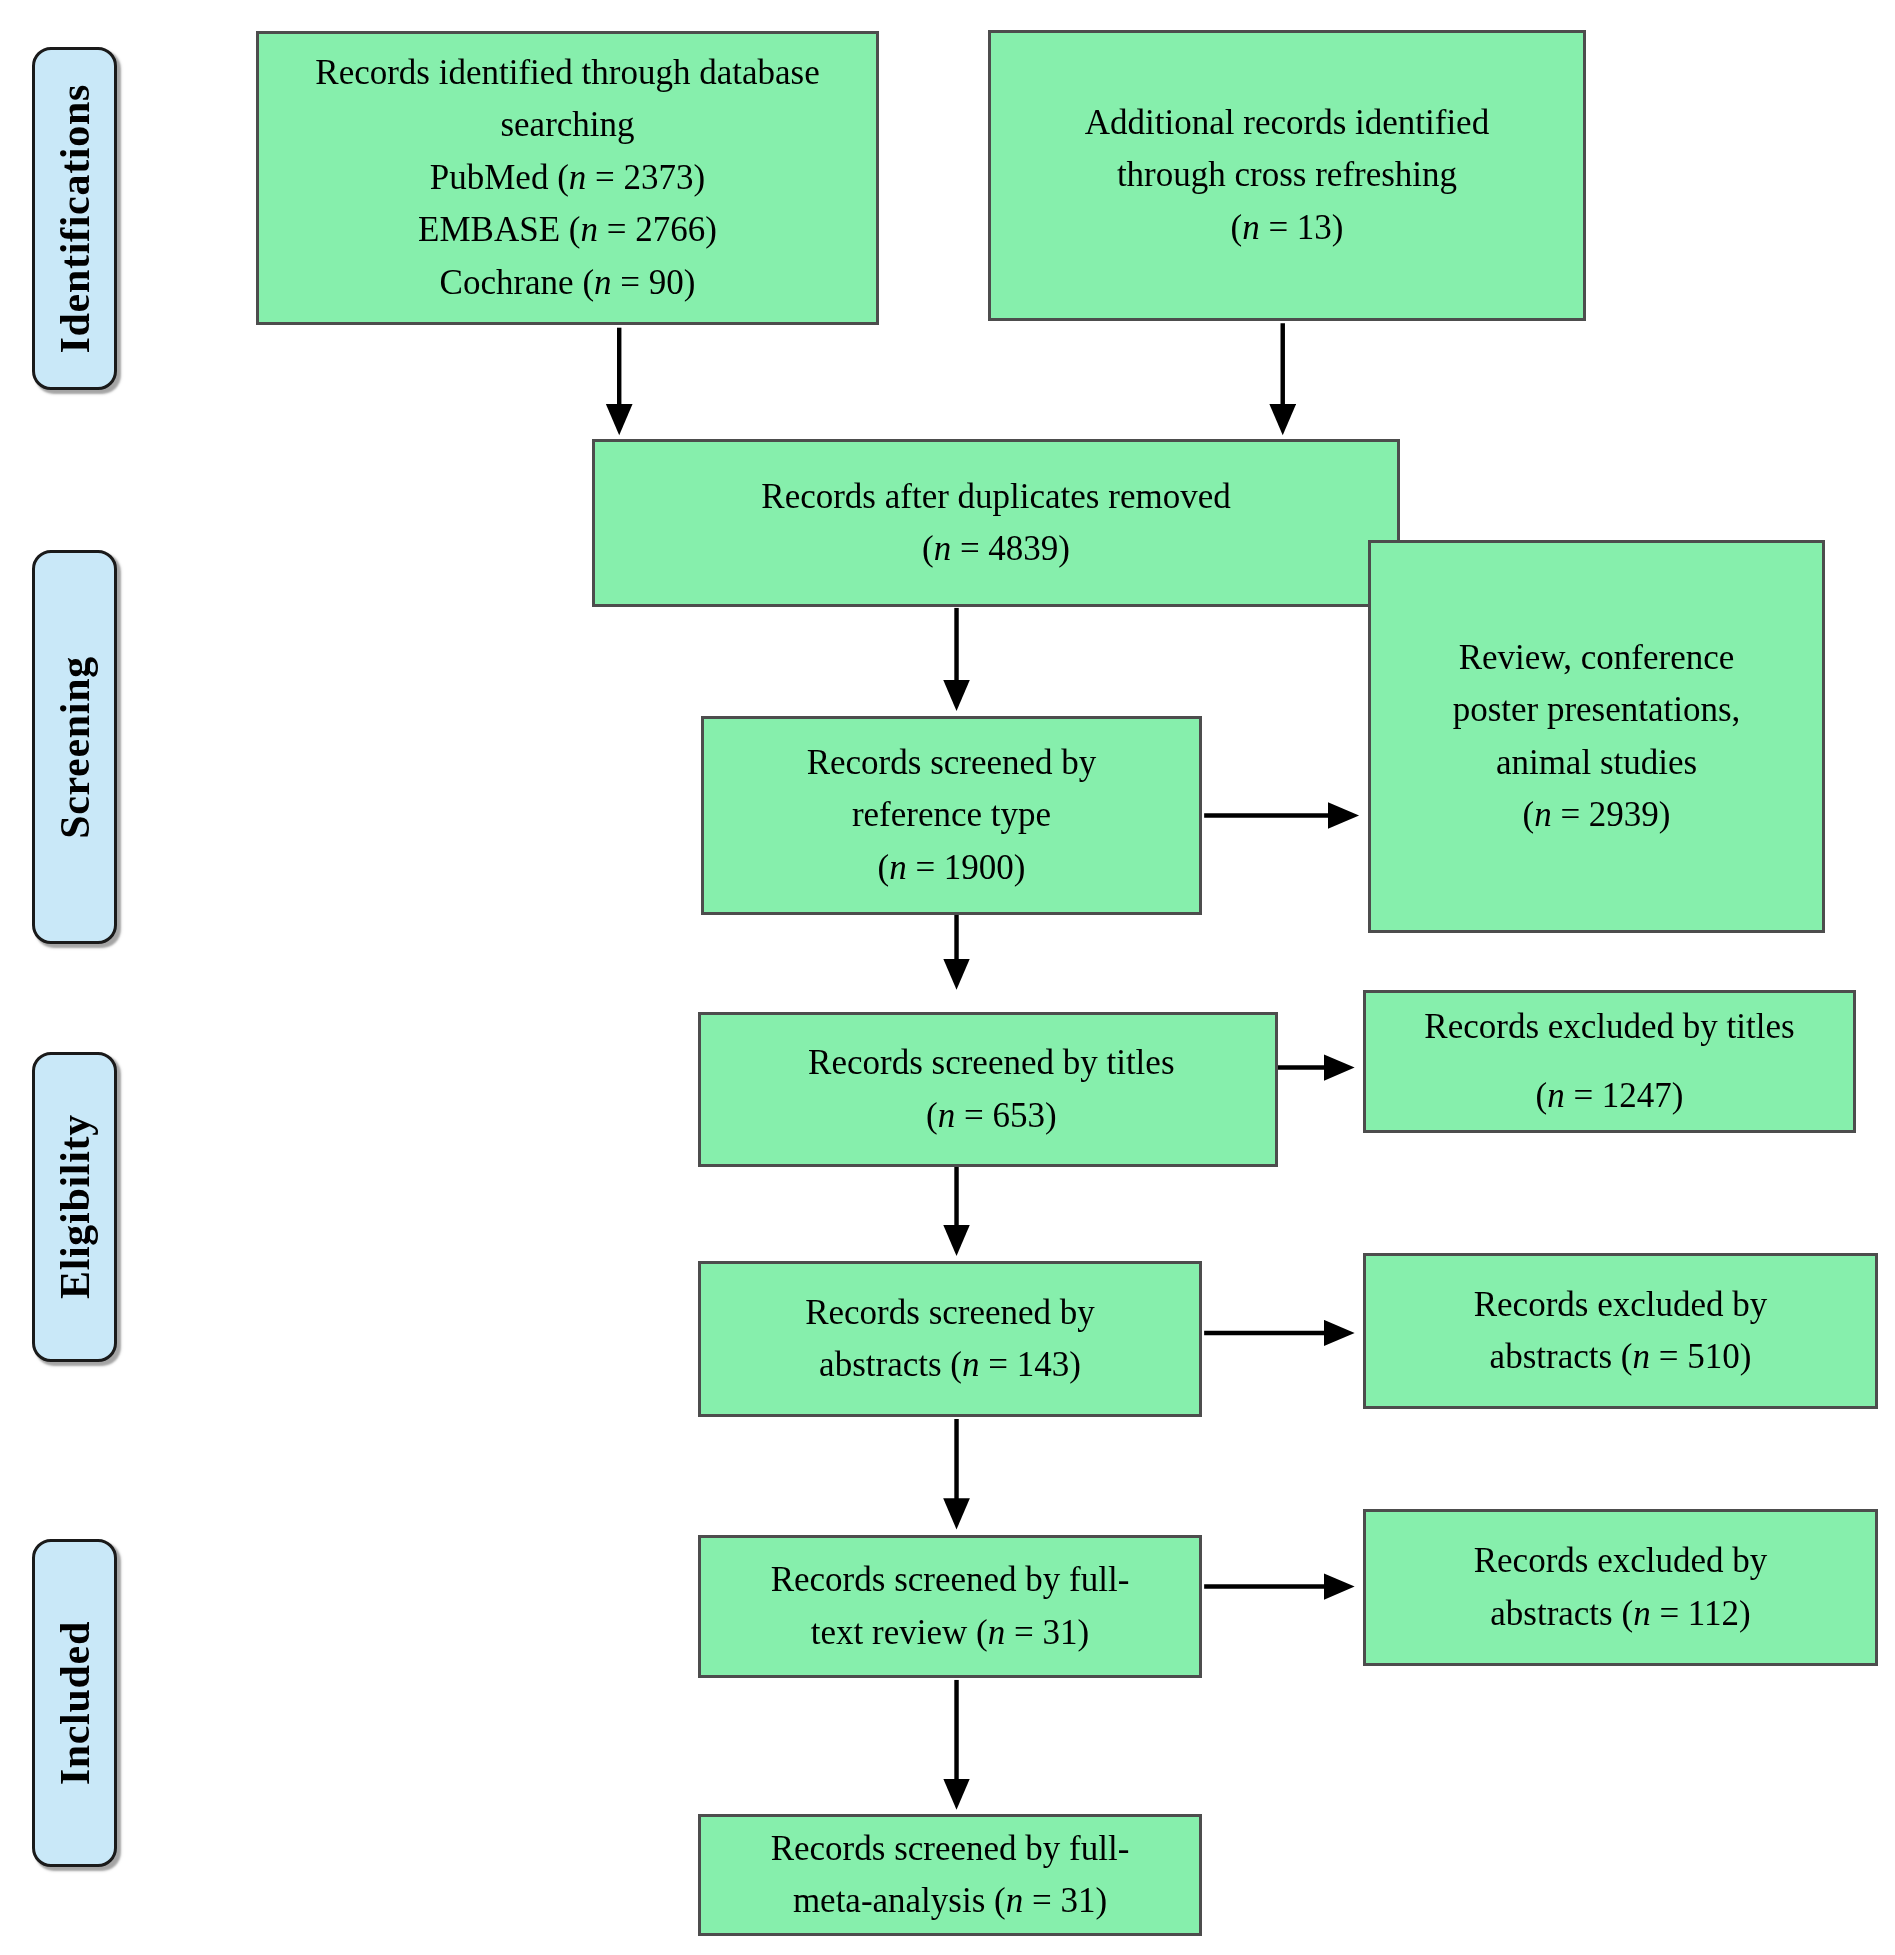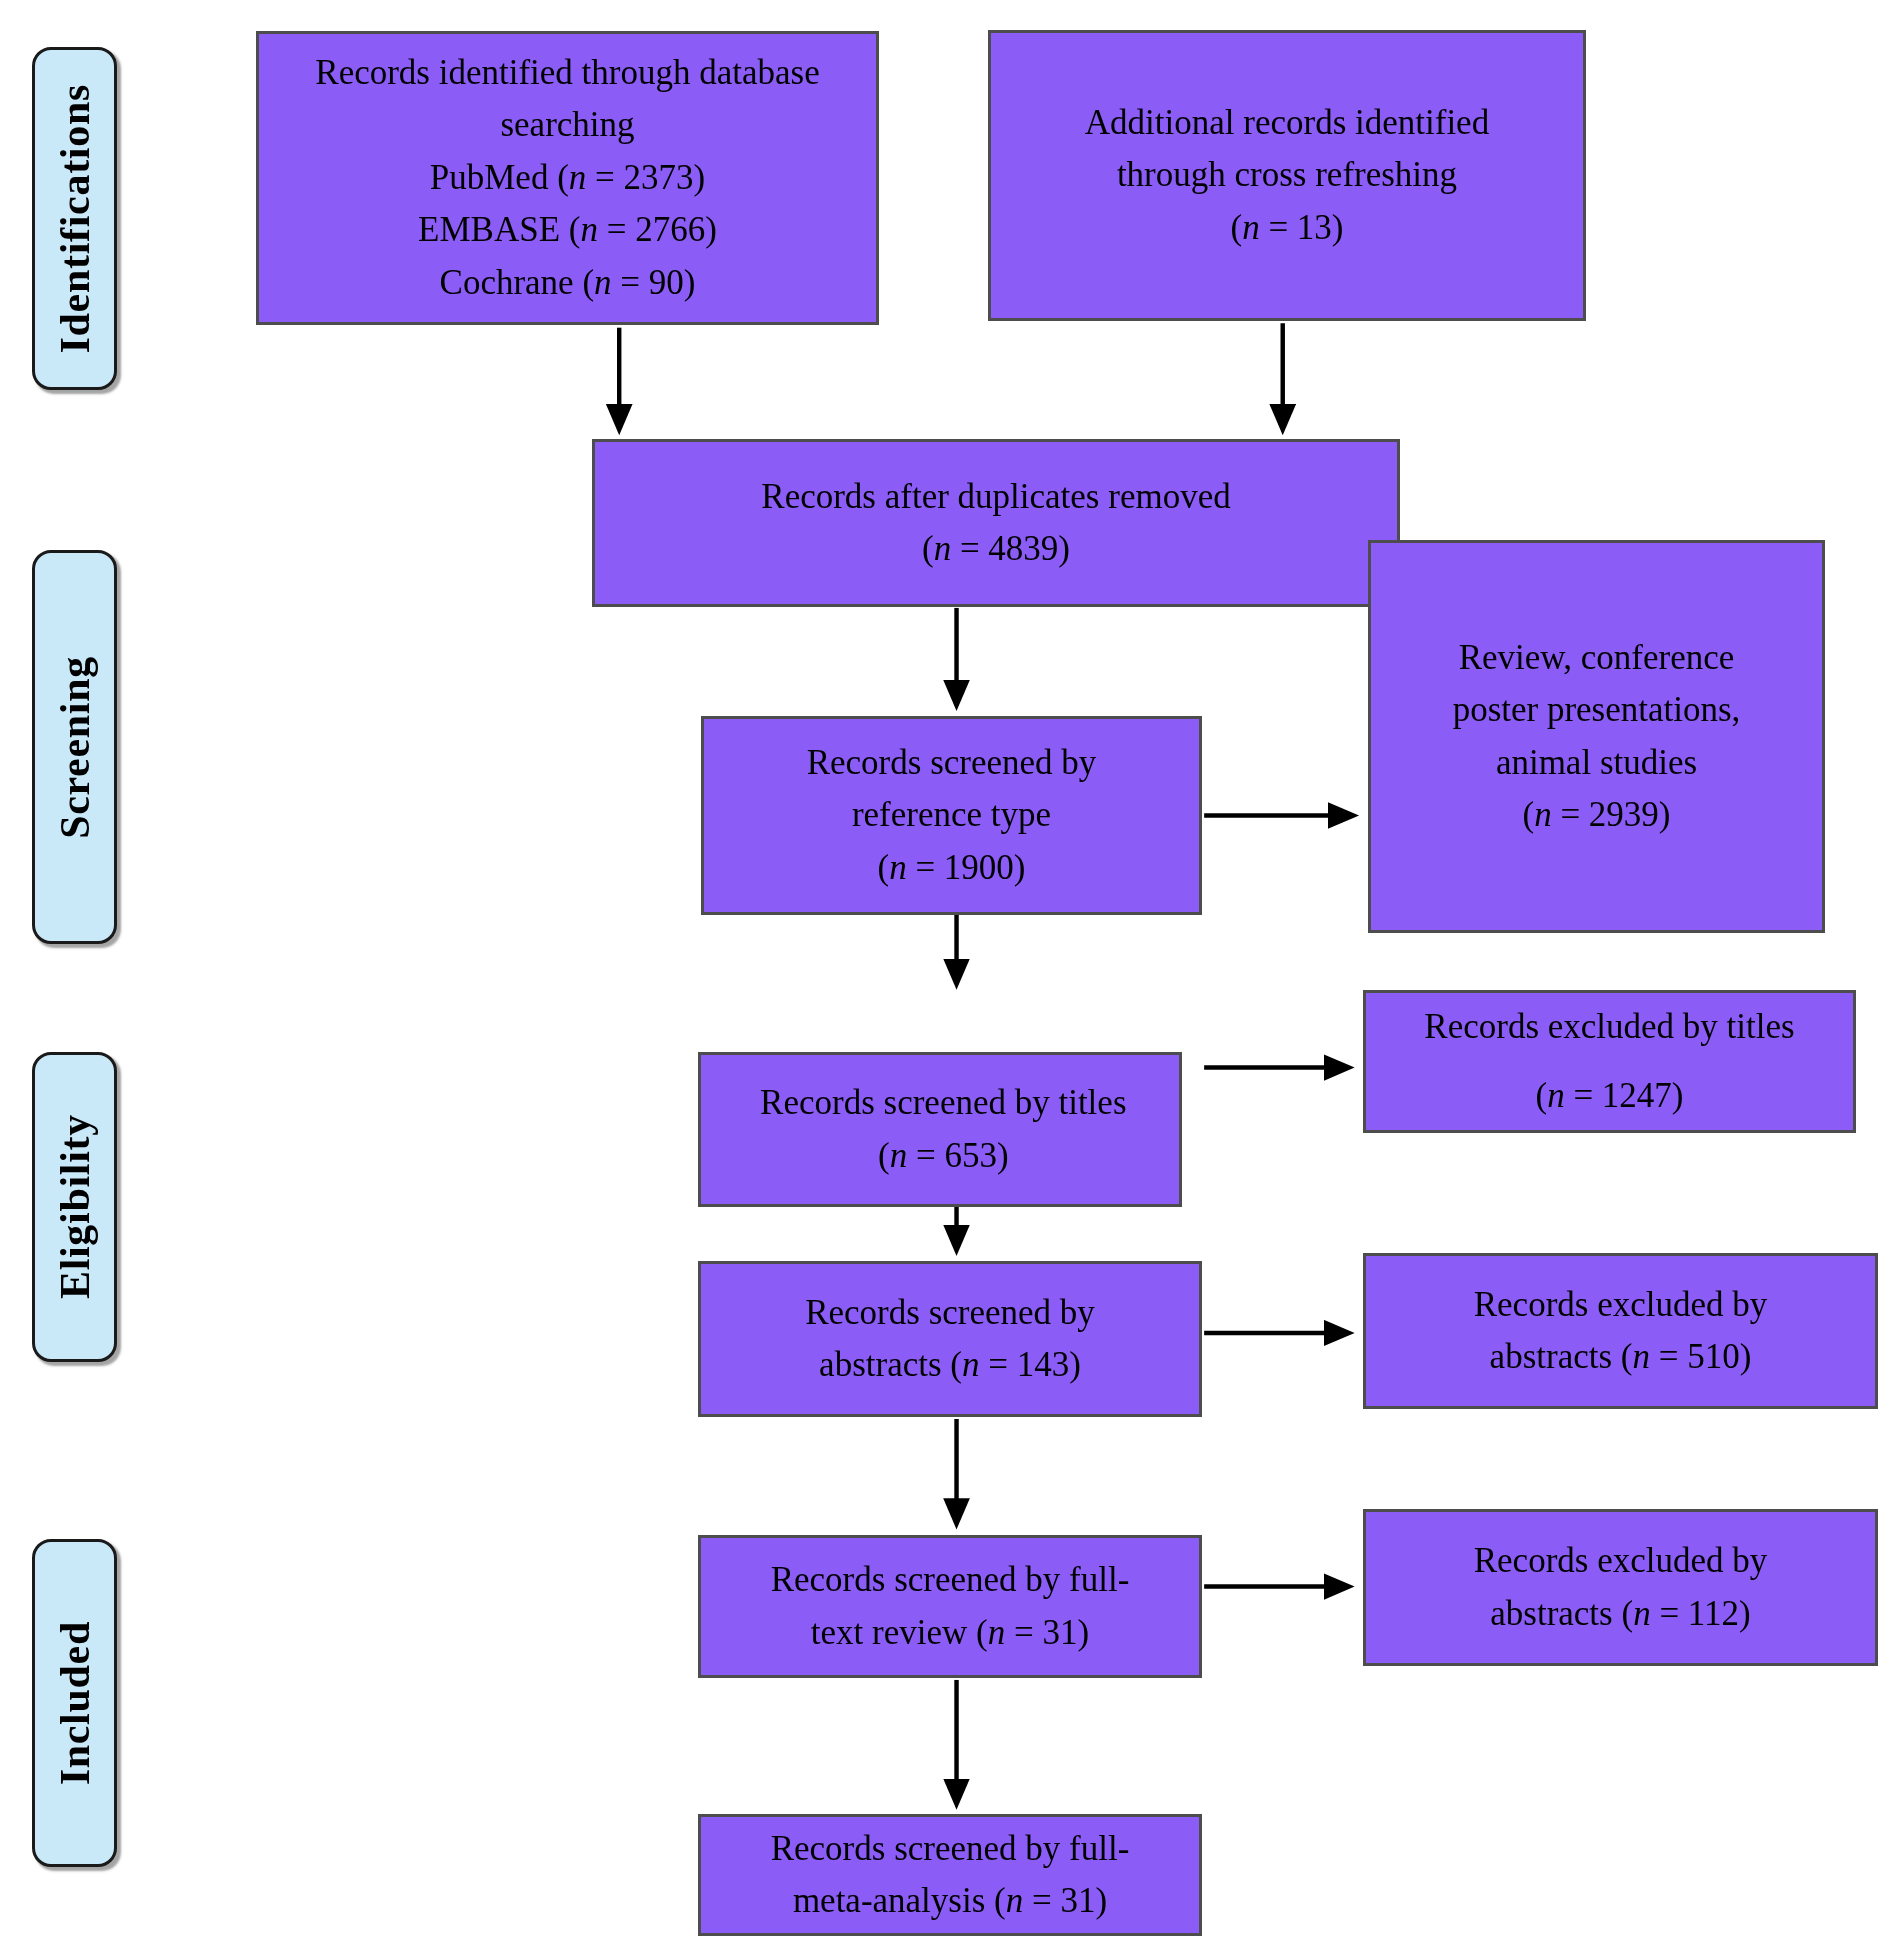--- a/index.html
+++ b/index.html
@@ -47,41 +47,41 @@
     letter-spacing: 0.7px;
     white-space: nowrap;
   }
   #stage-identifications { left: 32px;  top: 47px;   width: 85px; height: 343px; }
   #stage-screening       { left: 32px;  top: 550px;  width: 85px; height: 394px; }
   #stage-eligibility     { left: 32px;  top: 1052px; width: 85px; height: 310px; }
   #stage-included        { left: 32px;  top: 1539px; width: 85px; height: 328px; }
 
   .box {
     position: absolute;
-    background: #8b5cf6;
+    background: #86efac;
     border: 3px solid var(--box-border);
     box-sizing: border-box;
     display: flex;
     flex-direction: column;
     align-items: center;
     justify-content: center;
     text-align: center;
     font-size: 35px;
     line-height: 1.5;
     padding: 4.4px 10.4px;
   }
   .box .line { white-space: nowrap; }
   .box .it { font-style: italic; }
 
   #box-db                 { left: 256px;  top: 31px;   width: 623px; height: 294px; }
   #box-additional         { left: 988px; top: 30px;   width: 598px; height: 291px; }
   #box-duplicates         { left: 552px;  top: 439px;  width: 808px; height: 168px; margin-left: 40px; }
   #box-reftype            { left: 701px;  top: 716px;  width: 501px; height: 199px; }
   #box-reviews            { left: 1368px; top: 540px;  width: 457px; height: 393px; }
-  #box-titles             { left: 698px;  top: 1052px; width: 484px; height: 155px; padding-left: 17px; }
+  #box-titles             { left: 698px;  top: 1012px; width: 580px; height: 155px; padding-left: 17px; }
   #box-excluded-titles    { left: 1363px; top: 990px; width: 493px; height: 143px; gap: 16px; }
   #box-abstracts          { left: 698px;  top: 1261px; width: 504px; height: 156px; }
   #box-excluded-abstracts { left: 1363px; top: 1253px; width: 515px; height: 156px; }
   #box-fulltext           { left: 698px;  top: 1535px; width: 504px; height: 143px; }
   #box-excluded-fulltext  { left: 1363px; top: 1509px; width: 515px; height: 157px; }
   #box-meta               { left: 698px;  top: 1814px; width: 504px; height: 122px; }
 </style>
 </head>
 <body>
 

